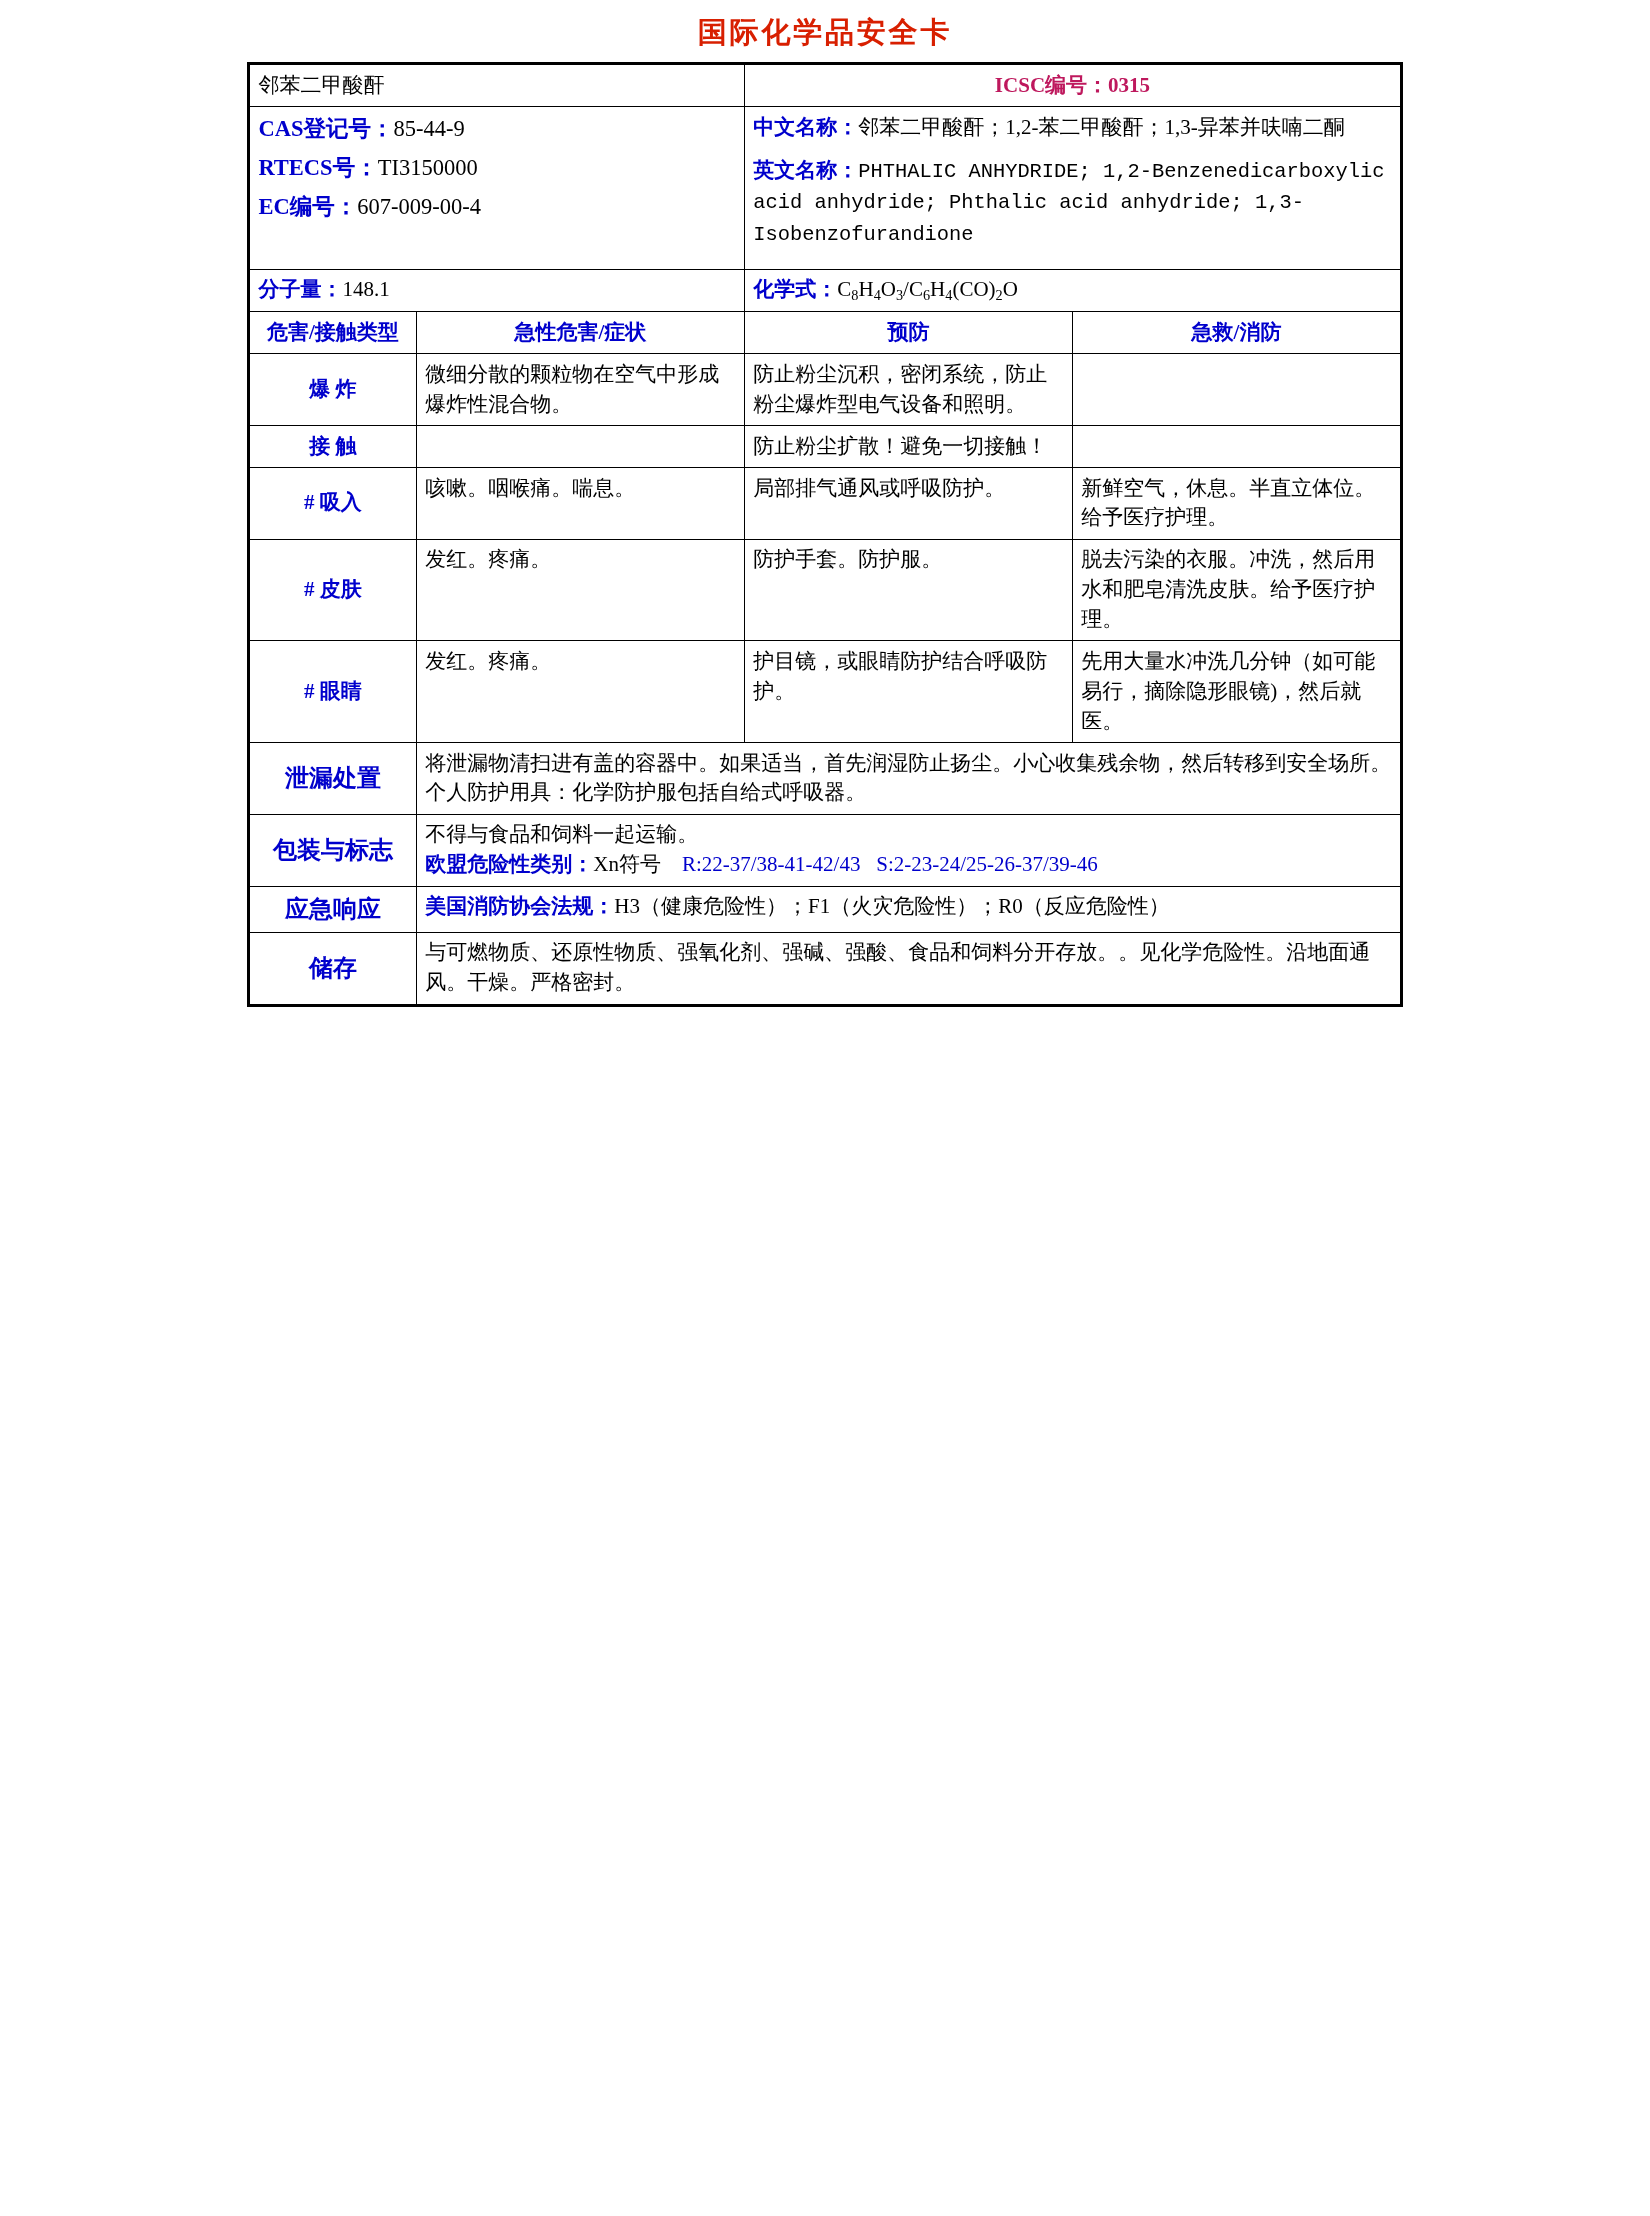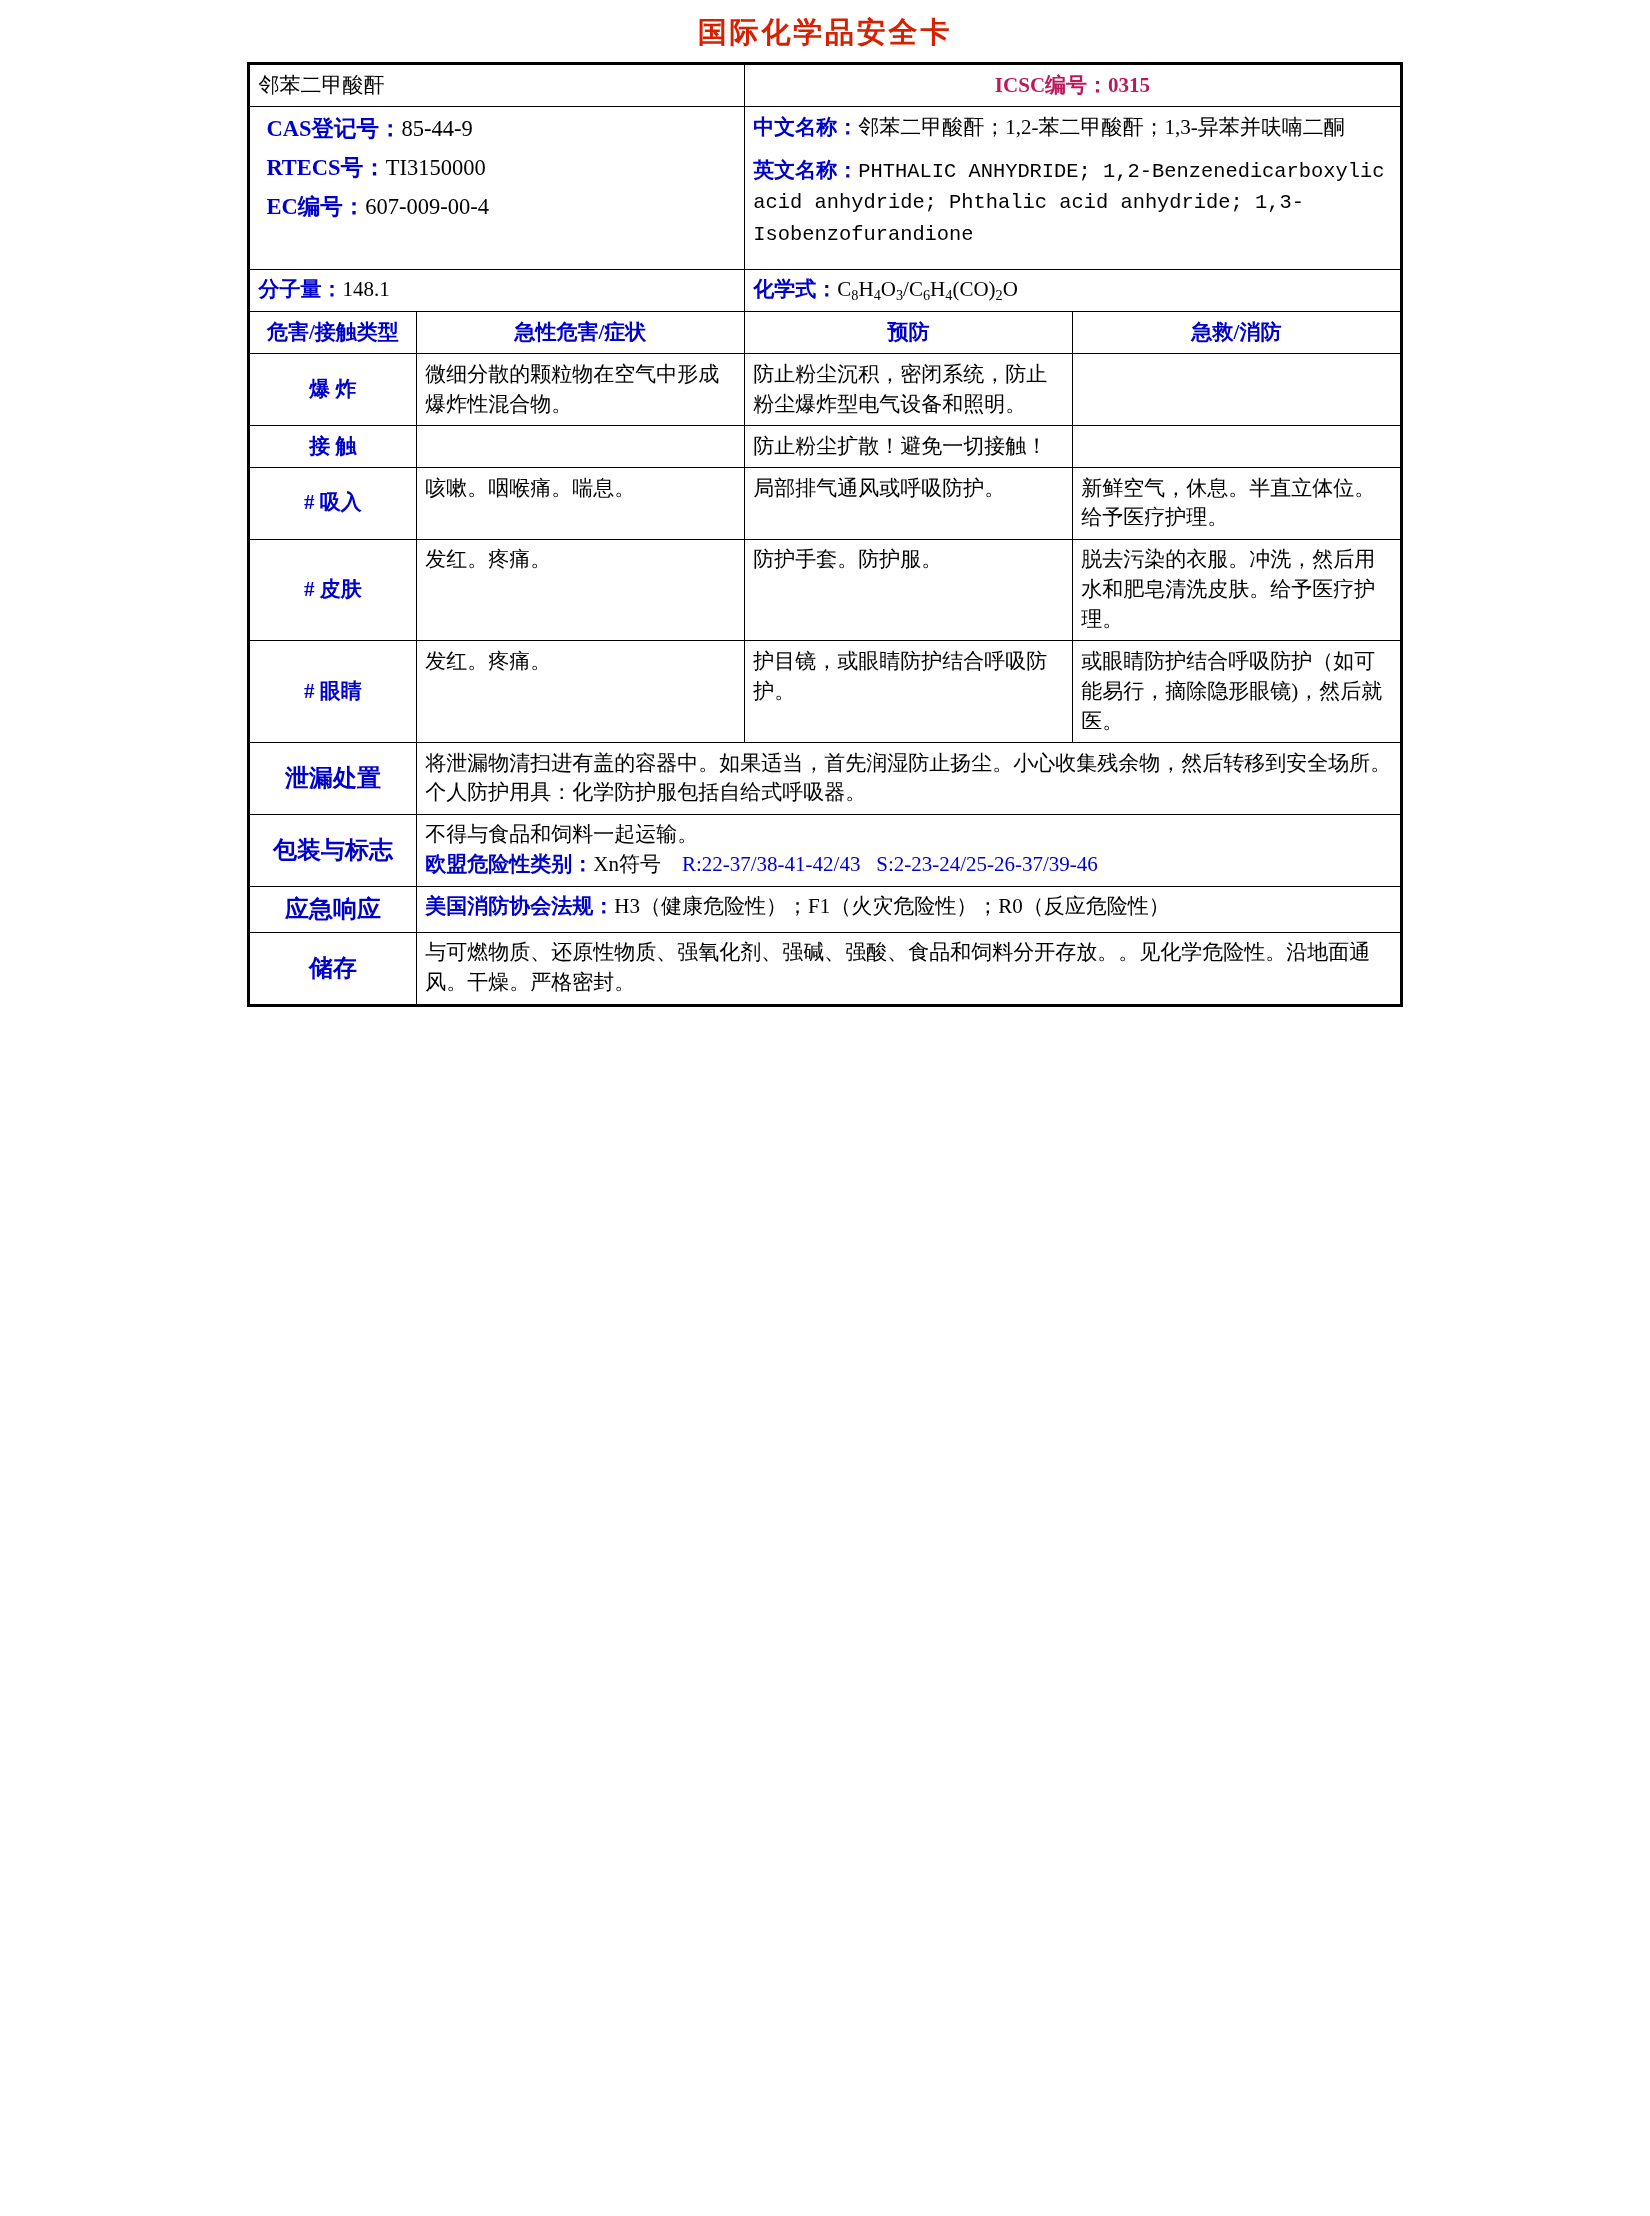--- a/index.html
+++ b/index.html
@@ -55,21 +55,21 @@
   .icsc-cell {
     text-align: center;
     color: #be185d;
     font-weight: bold;
     font-size: 22.5px;
   }
   .idblock {
     padding: 9.8px 11.3px 7px 11.3px;
   }
   .idblock .line {
-    margin: 0 0 7px 8px;
+    margin: 0 0 7px 0;
     font-size: 22.5px;
   }
   .namesblock {
     padding: 9.8px 11.3px 7px 11.3px;
     font-size: 22.5px;
   }
   .namesblock p {
     margin: 0 0 12.7px 0;
   }
   .namesblock .en {
@@ -199,21 +199,21 @@
         <td class="rowlabel"># 皮肤</td>
         <td class="cell-text">发红。疼痛。</td>
         <td class="cell-text">防护手套。防护服。</td>
         <td class="cell-text">脱去污染的衣服。冲洗，然后用水和肥皂清洗皮肤。给予医疗护理。</td>
       </tr>
 
       <tr>
         <td class="rowlabel"># 眼睛</td>
         <td class="cell-text">发红。疼痛。</td>
         <td class="cell-text">护目镜，或眼睛防护结合呼吸防护。</td>
-        <td class="cell-text">或眼睛防护结合呼吸防护（如可能易行，摘除隐形眼镜)，然后就医。</td>
+        <td class="cell-text">先用大量水冲洗几分钟（如可能易行，摘除隐形眼镜)，然后就医。</td>
       </tr>
 
 
       <tr>
         <td class="rowlabel small">泄漏处置</td>
         <td colspan="3" class="wide-cell">将泄漏物清扫进有盖的容器中。如果适当，首先润湿防止扬尘。小心收集残余物，然后转移到安全场所。个人防护用具：化学防护服包括自给式呼吸器。</td>
       </tr>
 
       <tr>
         <td class="rowlabel small">包装与标志</td>

